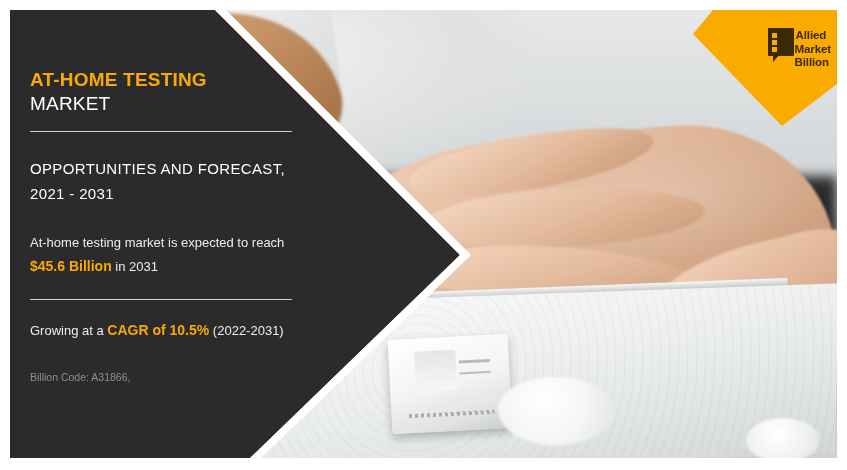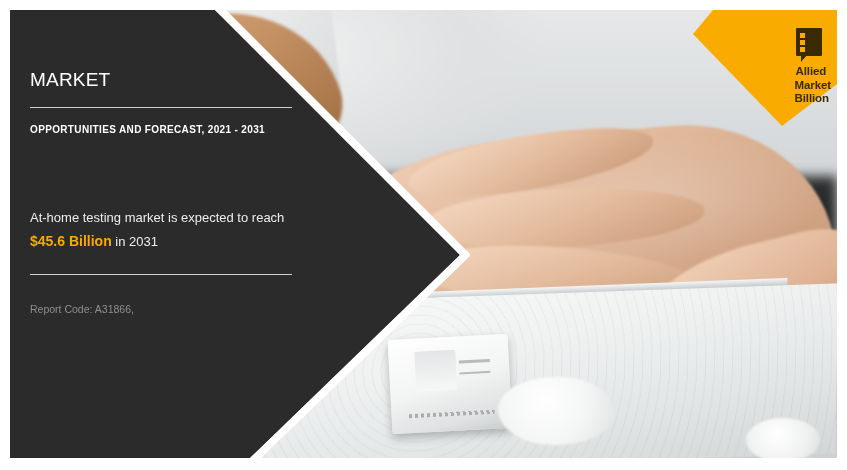--- a/index.html
+++ b/index.html
@@ -246,30 +246,30 @@
 
   .divider {
     height: 1px;
     background: #cfcfcf;
     width: 262px;
     margin: 15px 0 0 0;
   }
   .divider.d2 { margin-top: 20px; }
 
   .forecast {
-    margin-top: 13px;
-    font-size: 10px;
-    font-weight: bold;
+    margin-top: 24px;
+    font-size: 15px;
+    font-weight: normal;
     letter-spacing: 0.35px;
     line-height: 1.72;
     color: #ffffff;
   }
 
   .stat {
-    margin-top: 68px;
+    margin-top: 24px;
     font-size: 13px;
     line-height: 1.78;
     color: #ededed;
     font-weight: normal;
   }
   .stat .hl {
     color: #f9a900;
     font-weight: bold;
     font-size: 14px;
   }
@@ -291,21 +291,20 @@
     background: #faab00;
     -webkit-clip-path: polygon(20px 0, 144px 0, 144px 74px, 89px 116px, 0 24px);
     clip-path: polygon(20px 0, 144px 0, 144px 74px, 89px 116px, 0 24px);
   }
   .logo-inner {
     position: absolute;
     right: 16px; top: 28px;
     display: flex;
     align-items: flex-start;
     gap: 2px;
-    flex-direction: column;
   }
   .logo-bubble { position: relative; width: 26px; height: 34px; flex: 0 0 auto; }
   .logo-bubble .bub {
     position: absolute; left: 0; top: 0; width: 26px; height: 28px;
     background: #3a2a00;
     border-radius: 1px;
   }
   .logo-bubble .tail {
     position: absolute; left: 5px; top: 27px;
     width: 0; height: 0;
@@ -368,36 +367,40 @@
     <div class="bg-cotton"></div>
     <div class="bg-cotton2"></div>
   </div>
 
   <div class="panel"></div>
   <div class="panel-edge"></div>
 
   <div class="panel-content">
 
     <div class="title-block">
+      <span class="title-main">AT-HOME TESTING</span>
       <span class="title-sub">MARKET</span>
     </div>
 
     <div class="divider"></div>
 
     <div class="forecast">OPPORTUNITIES AND FORECAST, 2021 - 2031</div>
 
     <div class="stat">
       <span>At-home testing market is expected to reach </span><span class="hl">$45.6 Billion</span><span> in 2031</span>
     </div>
 
     <div class="divider d2"></div>
 
+    <div class="stat s2">
+      <span>Growing at a </span><span class="hl">CAGR of 10.5%</span><span> (2022-2031)</span>
+    </div>
 
     <div class="footer">
-      <span>Report Code: A31866,</span>
+      <span>Billion Code: A31866,</span>
     </div>
 
   </div>
 
   <div class="logo-shape"></div>
   <div class="logo-inner">
     <div class="logo-bubble">
       <div class="bub"></div>
       <div class="bar b1"></div>
       <div class="bar b2"></div>

